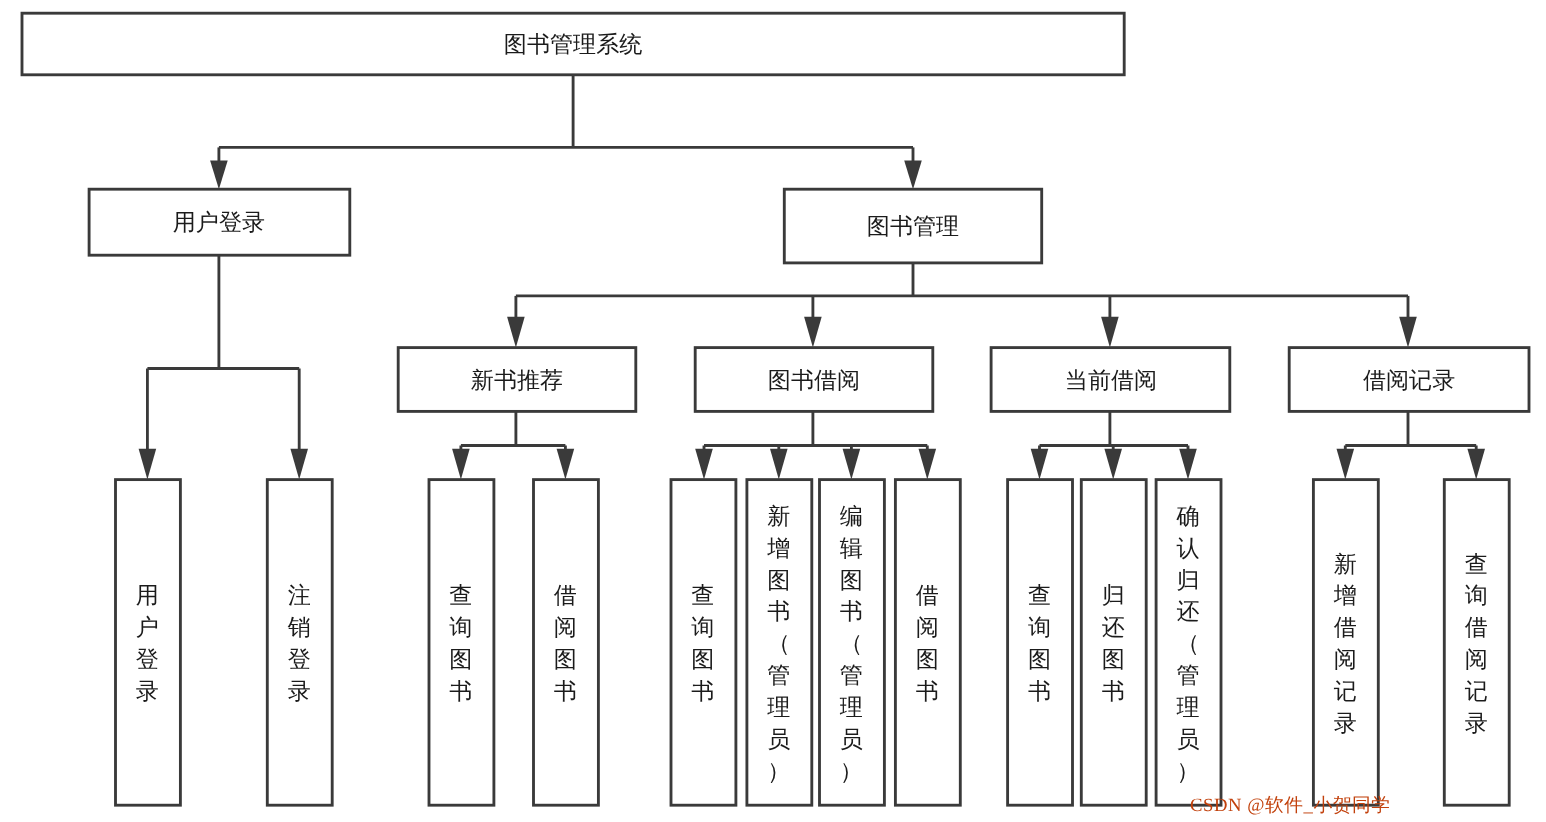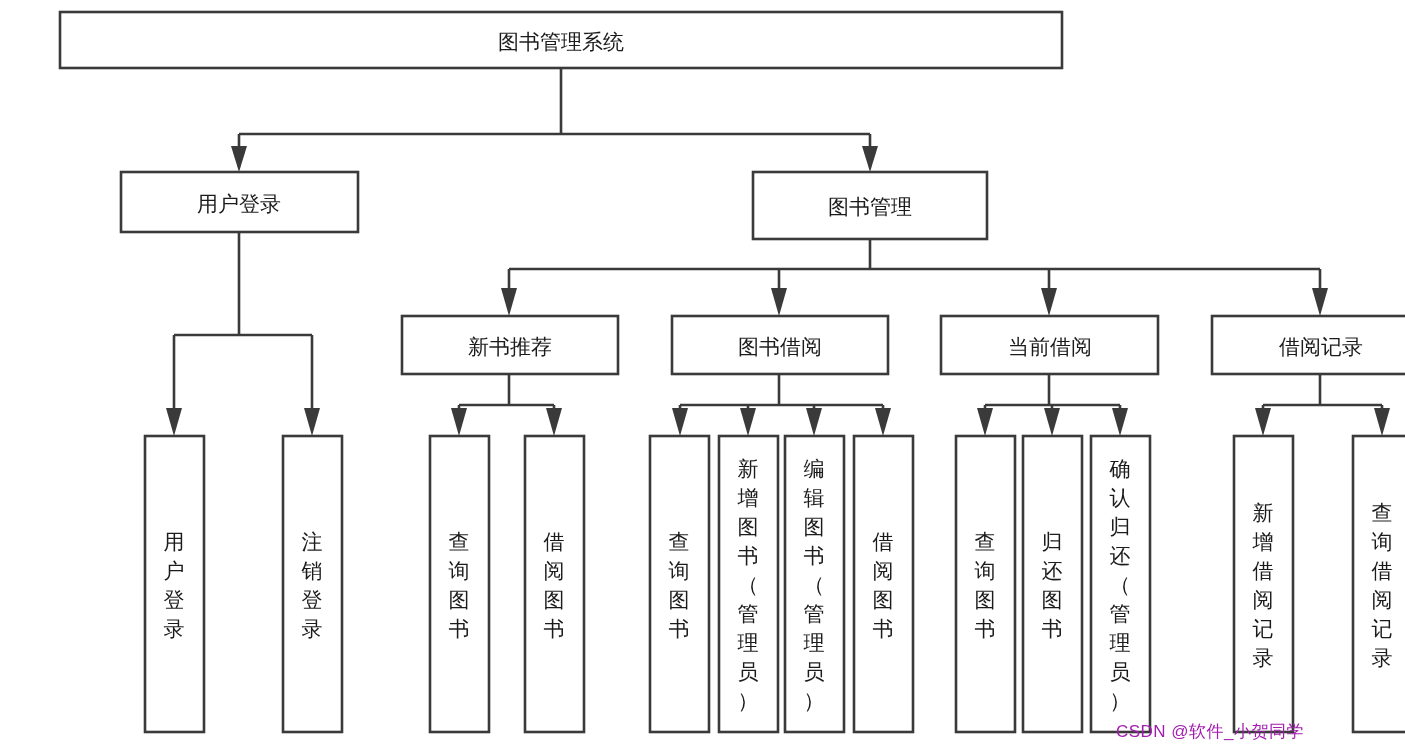--- a/index.html
+++ b/index.html
@@ -13,21 +13,20 @@
     font-family: "Liberation Sans", "DejaVu Sans", sans-serif;
     overflow: hidden;
     position: relative;
   }
   #diagram-root {
     position: absolute;
     left: 0;
     top: 0;
     width: 1272px;
     height: 747px;
-    padding-left: 40px;
   }
   svg#tree-svg {
     display: block;
     width: 1405px;
     height: 747px;
   }
   .node-box {
     fill: #ffffff;
     stroke: #3a3a3a;
     stroke-width: 2.6;
@@ -52,23 +51,23 @@
   .node-label-v {
     fill: #1b1b1b;
     font-family: "Liberation Sans", "DejaVu Sans", sans-serif;
     font-size: 21px;
     text-anchor: middle;
   }
   .watermark {
     position: absolute;
     right: 8px;
     bottom: 4px;
-    font-family: Liberation Sans, sans-serif;
+    font-family: Liberation Serif, serif;
     font-size: 17px;
-    color: #a21caf;
+    color: #c2410c;
     white-space: nowrap;
     letter-spacing: 0.5px;
     user-select: none;
   }
 </style>
 </head>
 <body>
 
 <div id="diagram-root">
 

